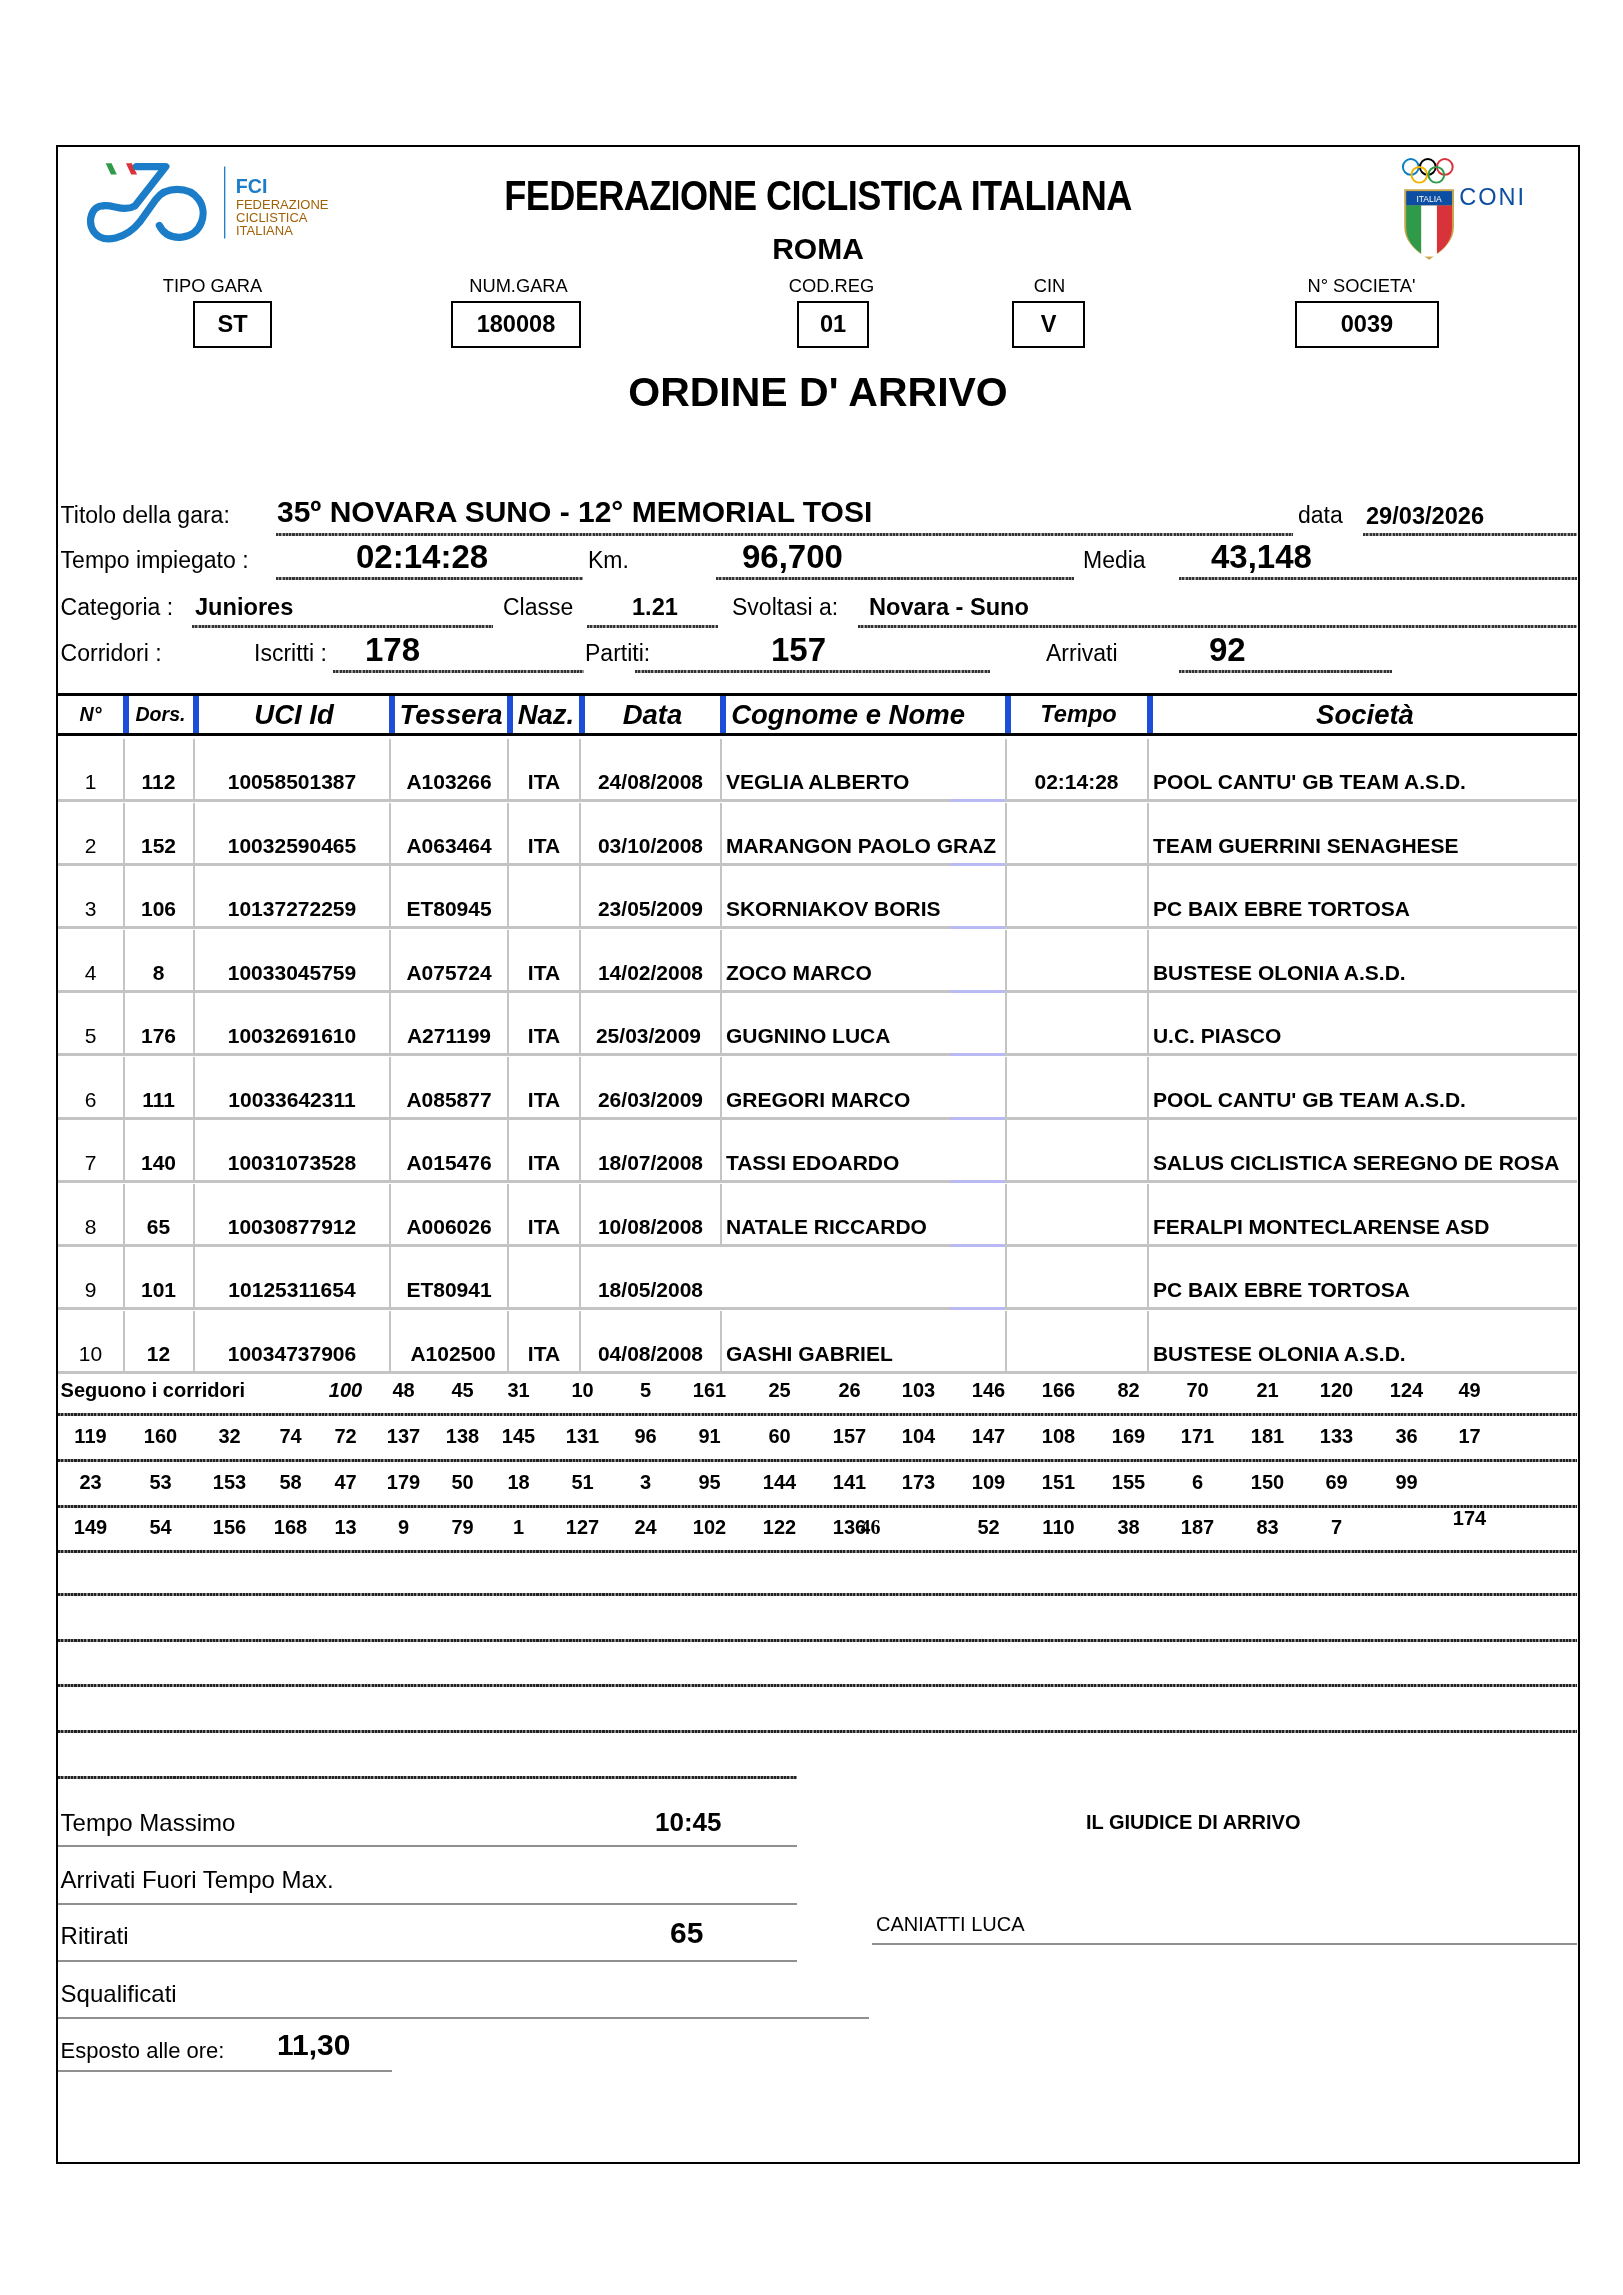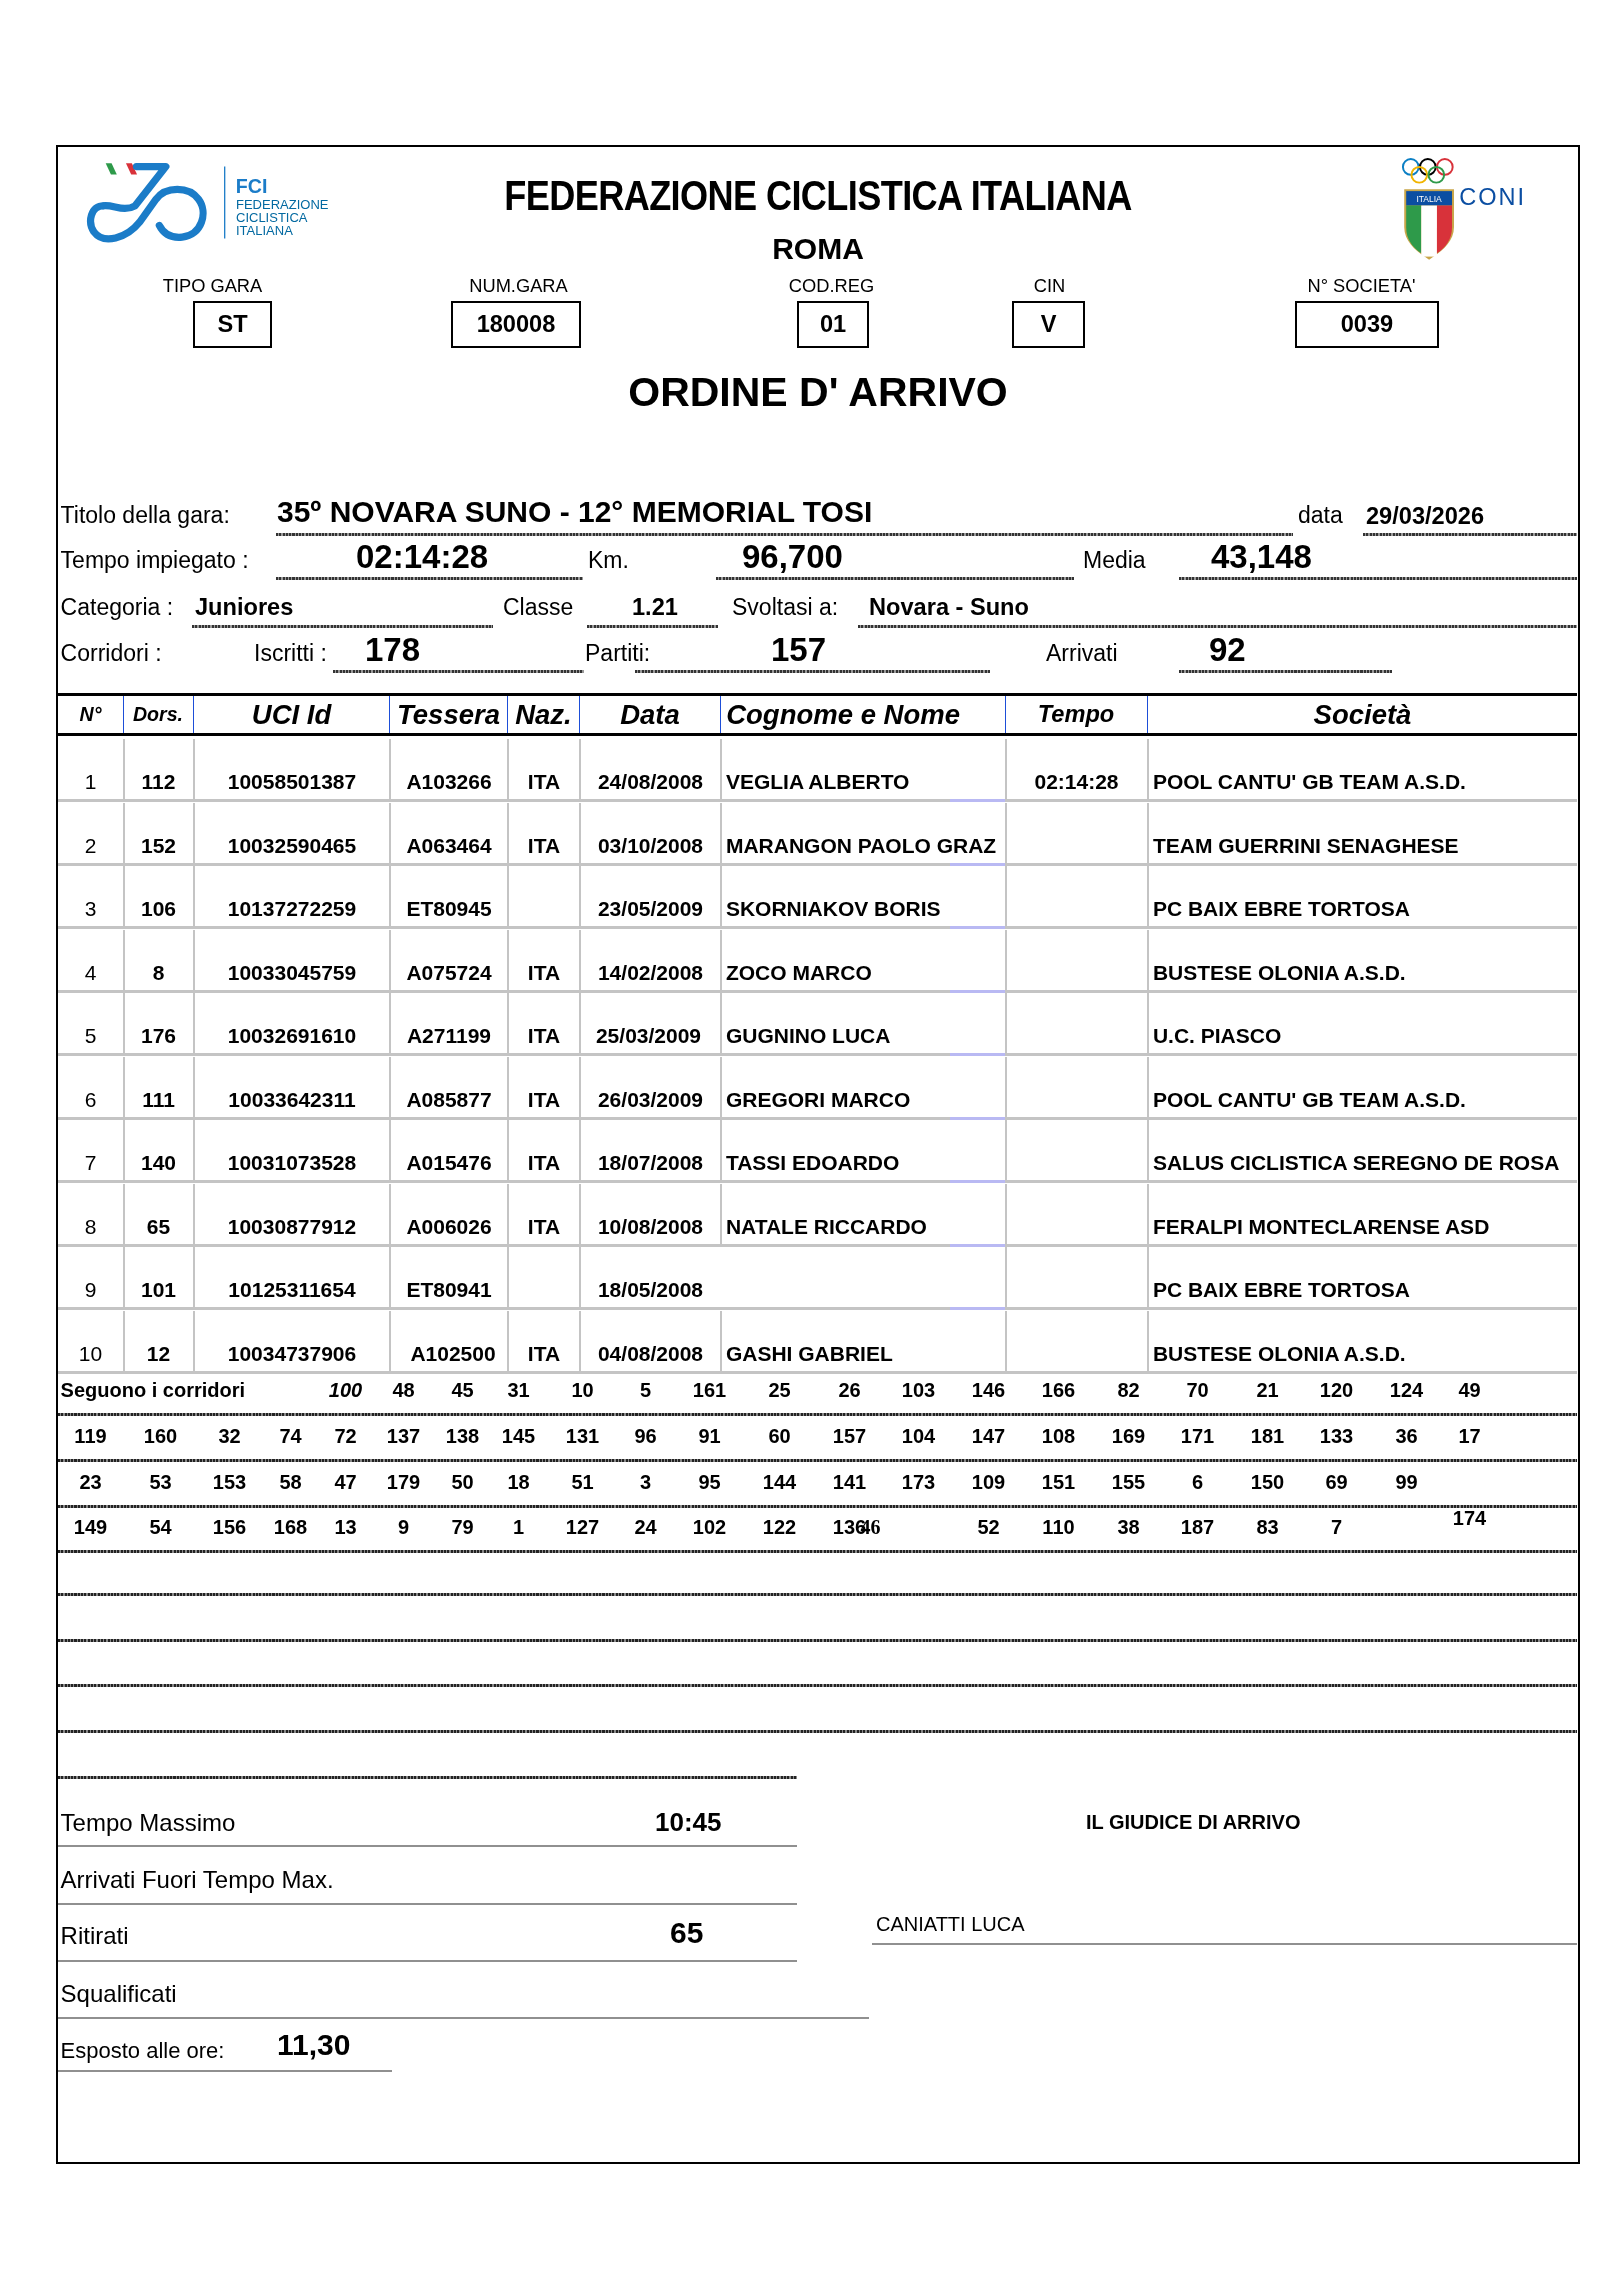--- a/index.html
+++ b/index.html
@@ -31,21 +31,21 @@
   .lbl { position: absolute; font-size: 23px; white-space: nowrap; }
   .val { position: absolute; font-weight: bold; white-space: nowrap; }
   .uline { position: absolute; height: 2.6px;
     background: repeating-linear-gradient(90deg, #333 0 2px, #999 2px 3.3px); }
 
   
   .tbl { position: absolute; left: 0; top: 546px; width: 1519px; }
   .thead { position: absolute; left: 0; top: 0; width: 1519px; height: 43px;
     border-top: 3.3px solid #000; border-bottom: 3.3px solid #000; }
   .th { position: absolute; top: 0; height: 37px; display: flex; align-items: center; justify-content: center;
-    font-style: italic; font-weight: bold; border-left: 1px solid #1d4ed8; }
+    font-style: italic; font-weight: bold; border-left: 6px solid #1d4ed8; }
   .th:first-child { border-left: none; }
   .row { position: absolute; left: 0; width: 1519px; height: 63px; border-bottom: 3.3px solid #c4c4c4; }
   .cell { position: absolute; top: 0; height: 60px; display: flex; align-items: flex-end; padding-bottom: 5.2px;
     font-size: 21px; border-left: 2px solid #c4c4c4; white-space: nowrap; overflow: hidden; }
   .cell.c { justify-content: center; }
   .cell.b { font-weight: bold; }
   .cell.l { padding-left: 3.9px; }
   .cell.first { border-left: none; }
   .name-accent { position: absolute; right: 0; bottom: -3.3px; width: 55px; height: 3.3px; background: #b9b9f3; }
 
@@ -71,21 +71,21 @@
 
   <div class="fci-logo">
     <svg width="301" height="85" viewBox="0 0 460 130">
       <polygon points="33,5 42,5 50,22 41,22" fill="#2e9a4a"></polygon>
       <polygon points="64,5 73,5 81,22 72,22" fill="#d8323a"></polygon>
       <path d="M30,70 C10,70 5,95 15,110 C30,130 65,120 85,95 L110,60 C125,40 160,40 175,60 C190,80 180,115 150,118 C130,120 120,110 115,100" fill="none" stroke="#1b7cc8" stroke-width="11" stroke-linecap="round"></path>
       <path d="M30,70 C45,68 60,80 78,70 L125,10 L80,10" fill="none" stroke="#1b7cc8" stroke-width="11" stroke-linecap="round" stroke-linejoin="round"></path>
       <line x1="215" y1="10" x2="215" y2="120" stroke="#1b7cc8" stroke-width="2"></line>
       <text x="232" y="50" font-family="Liberation Sans, sans-serif" font-size="30" font-weight="bold" fill="#1b7cc8">FCI</text>
     </svg>
-    <div class="abs" style="left:152px;top:38px;font-size:13px;line-height:13px;color:#0369a1;">
+    <div class="abs" style="left:152px;top:38px;font-size:13px;line-height:13px;color:#a16207;">
       <div>FEDERAZIONE</div>
       <div>CICLISTICA</div>
       <div>ITALIANA</div>
     </div>
   </div>
 
   <div class="title-main">FEDERAZIONE CICLISTICA ITALIANA</div>
   <div class="title-roma">ROMA</div>
 
   <div class="coni-logo">

